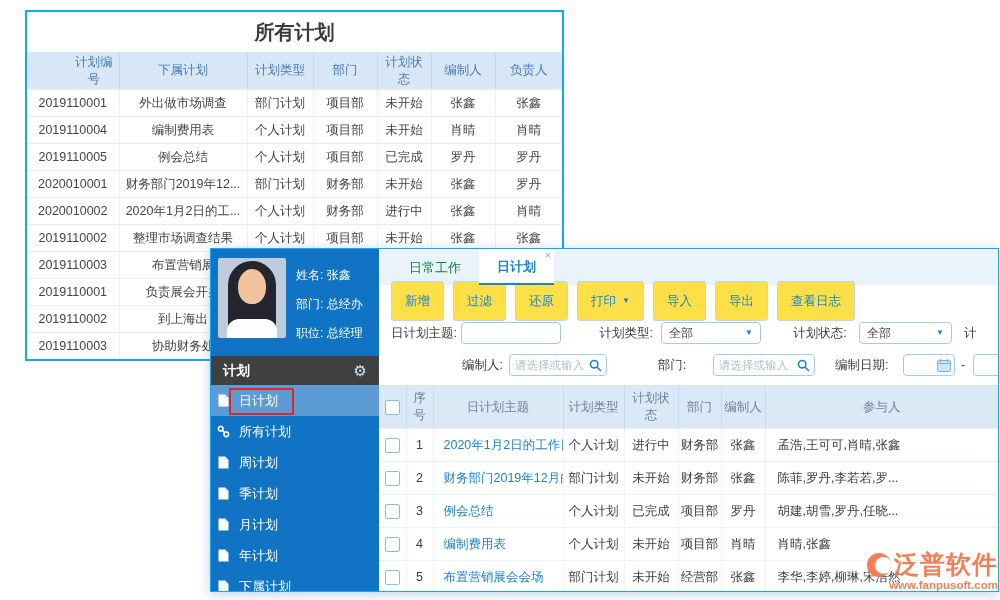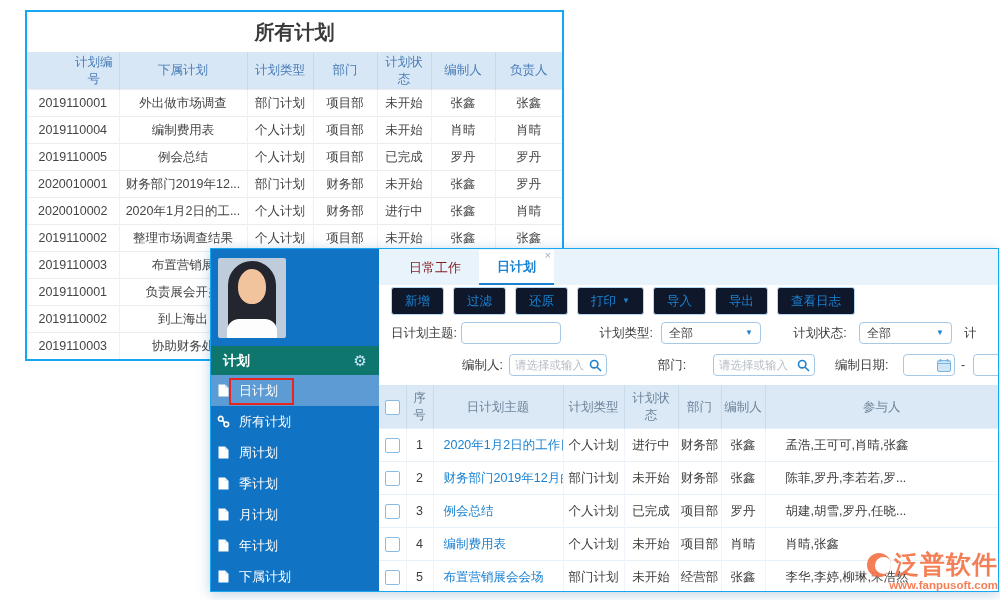--- a/index.html
+++ b/index.html
@@ -28,37 +28,37 @@
 
   
   .sidebar{flex:0 0 168px;width:168px;background:#1173c4;color:#fff;}
   .profile{display:flex;padding:9px 0 8px 7px;}
   .photo{position:relative;width:68px;height:80px;background:#bfccdb;overflow:hidden;border-radius:2px;flex:0 0 68px;}
   .photo .hair{position:absolute;left:10px;top:3px;width:48px;height:74px;background:#23262e;border-radius:24px 24px 10px 10px;}
   .photo .face{position:absolute;left:20px;top:11px;width:28px;height:35px;background:#f2c49e;border-radius:50% 50% 46% 46%;}
   .photo .shirt{position:absolute;left:9px;bottom:-7px;width:50px;height:26px;background:#fdfdfd;border-radius:12px 12px 0 0;}
   .profile-info{margin-left:10px;font-size:12px;padding-top:3px;}
   .profile-info div{height:29px;line-height:29px;white-space:nowrap;}
-  .plan-header{height:29px;background:#0f766e;padding:0 12px 0 12px;font-weight:bold;font-size:13.5px;
+  .plan-header{height:29px;background:#404040;padding:0 12px 0 12px;font-weight:bold;font-size:13.5px;
     display:flex;justify-content:space-between;align-items:center;}
   .gear{font-size:15px;color:#cde7fa;line-height:1;}
   .menu-item{height:31px;display:flex;align-items:center;padding-left:5px;font-size:13px;position:relative;}
   .menu-item .mi-icon{width:14px;display:inline-flex;justify-content:center;flex:0 0 14px;}
   .menu-item .mi-label{margin-left:9px;white-space:nowrap;}
   .menu-item.active{background:#5d9bd4;}
   .red-box{position:absolute;left:18px;top:3px;width:61px;height:23px;border:2px solid #e8251f;pointer-events:none;}
 
   
   .content{flex:1;display:flex;flex-direction:column;min-width:0;background:#fff;}
   .tabbar{height:36px;background:#e8f3fc;display:flex;align-items:flex-end;padding-left:12px;flex:0 0 36px;}
-  .tab{height:35px;line-height:35px;padding:0 18px;font-size:13px;color:#7f1d1d;position:relative;}
+  .tab{height:35px;line-height:35px;padding:0 18px;font-size:13px;color:#15803d;position:relative;}
   .tab.active{background:#fff;color:#1b82d2;font-weight:bold;border-bottom:2px solid #1b82d2;height:33px;line-height:33px;}
   .tab-close{position:absolute;top:0px;right:3px;font-size:11px;line-height:11px;color:#9ab0c4;font-weight:normal;}
   .toolbar{height:32px;display:flex;align-items:center;gap:9px;padding-left:12px;flex:0 0 32px;}
-  .tbtn{background:#0f172a;border:1px solid #b5d8f2;color:#1b82d2;font-size:12.5px;height:28px;
+  .tbtn{background:#fde047;border:1px solid #b5d8f2;color:#1b82d2;font-size:12.5px;height:40px;
     line-height:22px;padding:0 13px;border-radius:3px;white-space:nowrap;cursor:pointer;
     font-family:inherit;display:inline-flex;align-items:center;gap:6px;}
   .caret{font-size:8px;line-height:1;}
 
   
   .filters{position:relative;height:68px;flex:0 0 68px;font-size:12.5px;color:#3c3c3c;}
   .filters .flabel{position:absolute;height:22px;line-height:22px;white-space:nowrap;overflow:hidden;}
   .fin{position:absolute;height:22px;box-sizing:border-box;border:1px solid #a6c9e8;border-radius:4px;
     background:#fff;font-size:12px;color:#555;padding:0 5px;font-family:inherit;}
   input.fin::placeholder{color:#b6bdc6;font-size:11.5px;}
@@ -70,21 +70,21 @@
   
   .fg-table-wrap{flex:1;overflow:hidden;}
   table.fg-table{table-layout:fixed;border-collapse:collapse;width:100%;font-size:12.5px;border-top:1px solid #d9e7f4;}
   .fg-table th{background:#dbe9f7;color:#6e8399;font-weight:normal;height:42px;
     border-left:1px solid #c9dcee;padding:0 2px;line-height:1.35;}
   .fg-table th:first-child{border-left:none;}
   .fg-table td{height:32px;border-top:1px solid #e8f0f8;border-left:1px solid #eef4fa;
     text-align:center;color:#3c3c3c;white-space:nowrap;overflow:hidden;padding:0 2px;}
   .fg-table td:first-child{border-left:none;}
   .fg-table td.subj{text-align:left;color:#1b82d2;padding-left:10px;}
-  .fg-table td.part{text-align:left;padding-left:20px;margin-left:36px;}
+  .fg-table td.part{text-align:left;padding-left:12px;margin-left:36px;}
   .cbx{width:13px;height:13px;border:1px solid #8abbe2;border-radius:2px;background:#fff;margin:0 auto;}
 
   
   .watermark{position:absolute;left:856px;top:548px;width:142px;z-index:30;opacity:.93;}
   .wm-row{display:flex;align-items:center;justify-content:flex-end;}
   .wm-logo{position:relative;width:24px;height:24px;border-radius:50%;background:#f4764a;overflow:hidden;margin-right:3px;flex:0 0 24px;}
   .wm-logo::after{content:"";position:absolute;left:8px;top:4px;width:17px;height:17px;border-radius:50%;background:#fff;}
   .wm-brand{font-size:25px;font-weight:bold;color:#f4764a;letter-spacing:1px;white-space:nowrap;}
   .wm-url{font-size:11.5px;font-weight:bold;color:#f4764a;text-align:right;margin-top:-2px;}
 </style>
@@ -210,20 +210,25 @@
 </div>
 
 <div class="overlay">
 
   <aside class="sidebar">
     <div class="profile">
       <div class="photo">
         <div class="hair"></div>
           <div class="face"></div>
           <div class="shirt"></div>
+      </div>
+      <div class="profile-info">
+        <div>姓名: 张鑫</div>
+        <div>部门: 总经办</div>
+        <div>职位: 总经理</div>
       </div>
     </div>
     <div class="plan-header">
       <span>计划</span>
       <span class="gear">⚙</span>
     </div>
     <nav>
       <div class="menu-item active">
         <span class="mi-icon">
             <svg width="11" height="13" viewBox="0 0 11 13">

